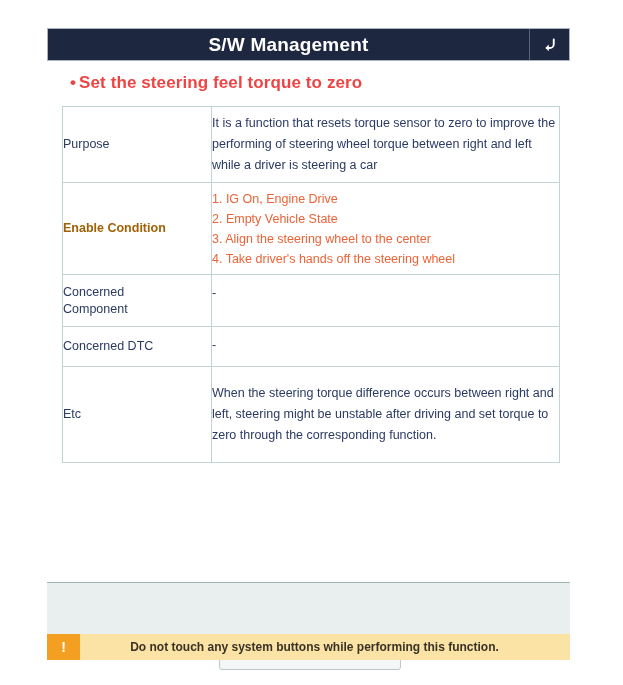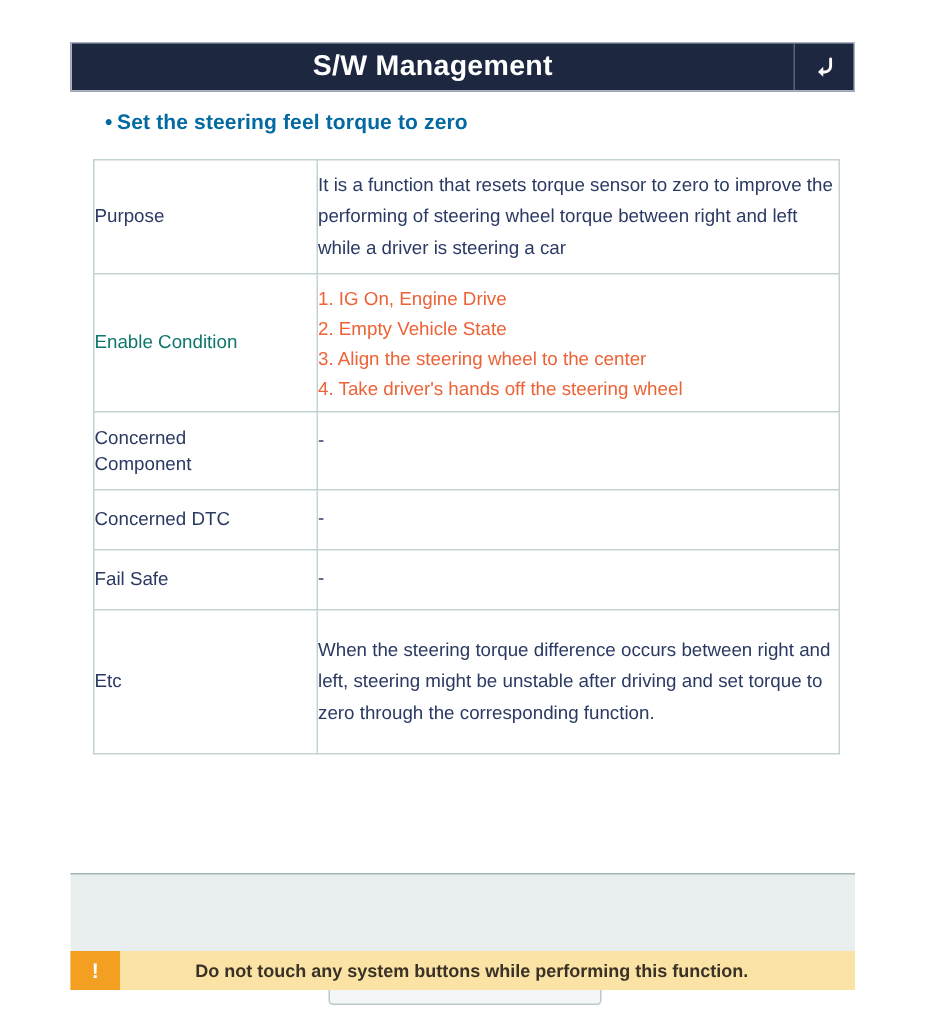--- a/index.html
+++ b/index.html
@@ -52,23 +52,23 @@
     display: block;
     width: 20px;
     height: 20px;
   }
 
   
   .subtitle {
     position: absolute;
     left: 70px;
     top: 73px;
-    font-size: 14px;
-    font-weight: bold;
-    color: #0369a1;
+    font-size: 17px;
+    font-weight: bold;
+    color: #ef4444;
     letter-spacing: 0.1px;
     white-space: nowrap;
   }
   .subtitle .bullet {
     margin-right: 3px;
   }
 
   
   .spec-table {
     position: absolute;
@@ -86,21 +86,22 @@
   }
   .cell-label {
     width: 149px;
     text-align: left;
     color: #2b3a63;
     font-size: 12.5px;
     line-height: 17px;
     padding: 10px 6px;
   }
   .cell-label.accent {
-    color: #0f766e;
+    color: #a16207;
+    font-weight: bold;
   }
   .cell-value {
     color: #2b3a63;
     font-size: 12.5px;
     line-height: 21px;
     padding: 12px 14px;
   }
   .cell-value.accent {
     color: #ec6337;
   }
@@ -232,24 +233,20 @@
       <td class="cell-label">
         <div>Concerned</div>
         <div>Component</div>
       </td>
       <td class="cell-value dash">-</td>
     </tr>
     <tr class="r-dtc">
       <td class="cell-label">Concerned DTC</td>
       <td class="cell-value dash">-</td>
     </tr>
-    <tr class="r-failsafe">
-      <td class="cell-label">Fail Safe</td>
-      <td class="cell-value dash">-</td>
-    </tr>
     <tr class="r-etc">
       <td class="cell-label">Etc</td>
       <td class="cell-value">When the steering torque difference occurs between right and left, steering might be unstable after driving and set torque to zero through the corresponding function.</td>
     </tr>
   </tbody>
 </table>
 
 <div class="bottom-panel">
   <div class="ok-button">OK</div>
   <div class="warning-bar">

